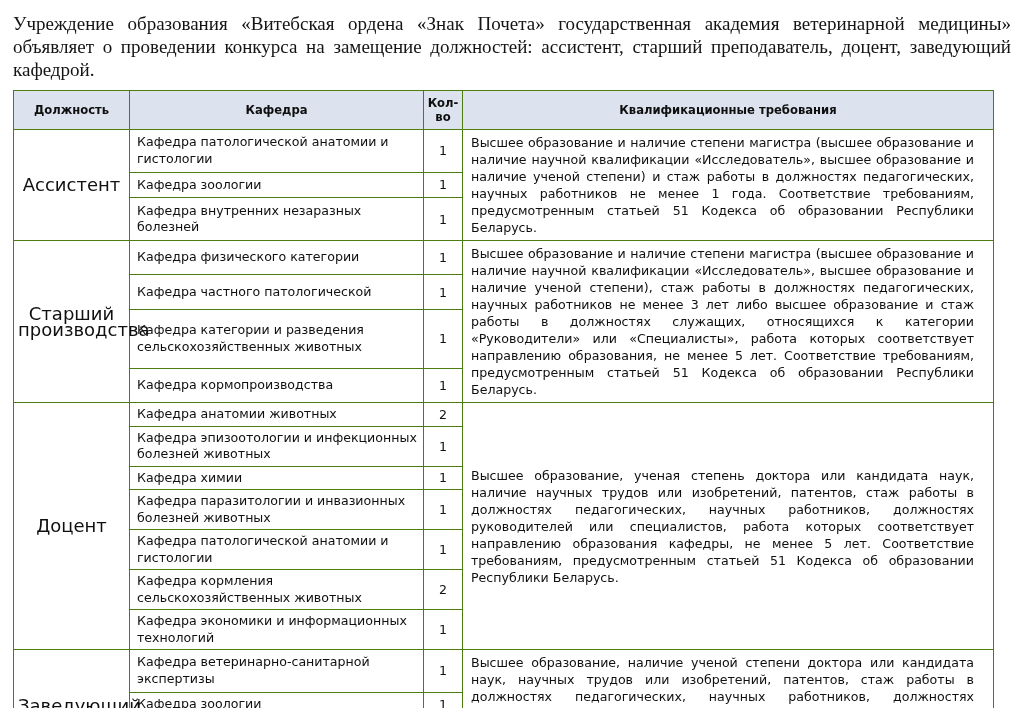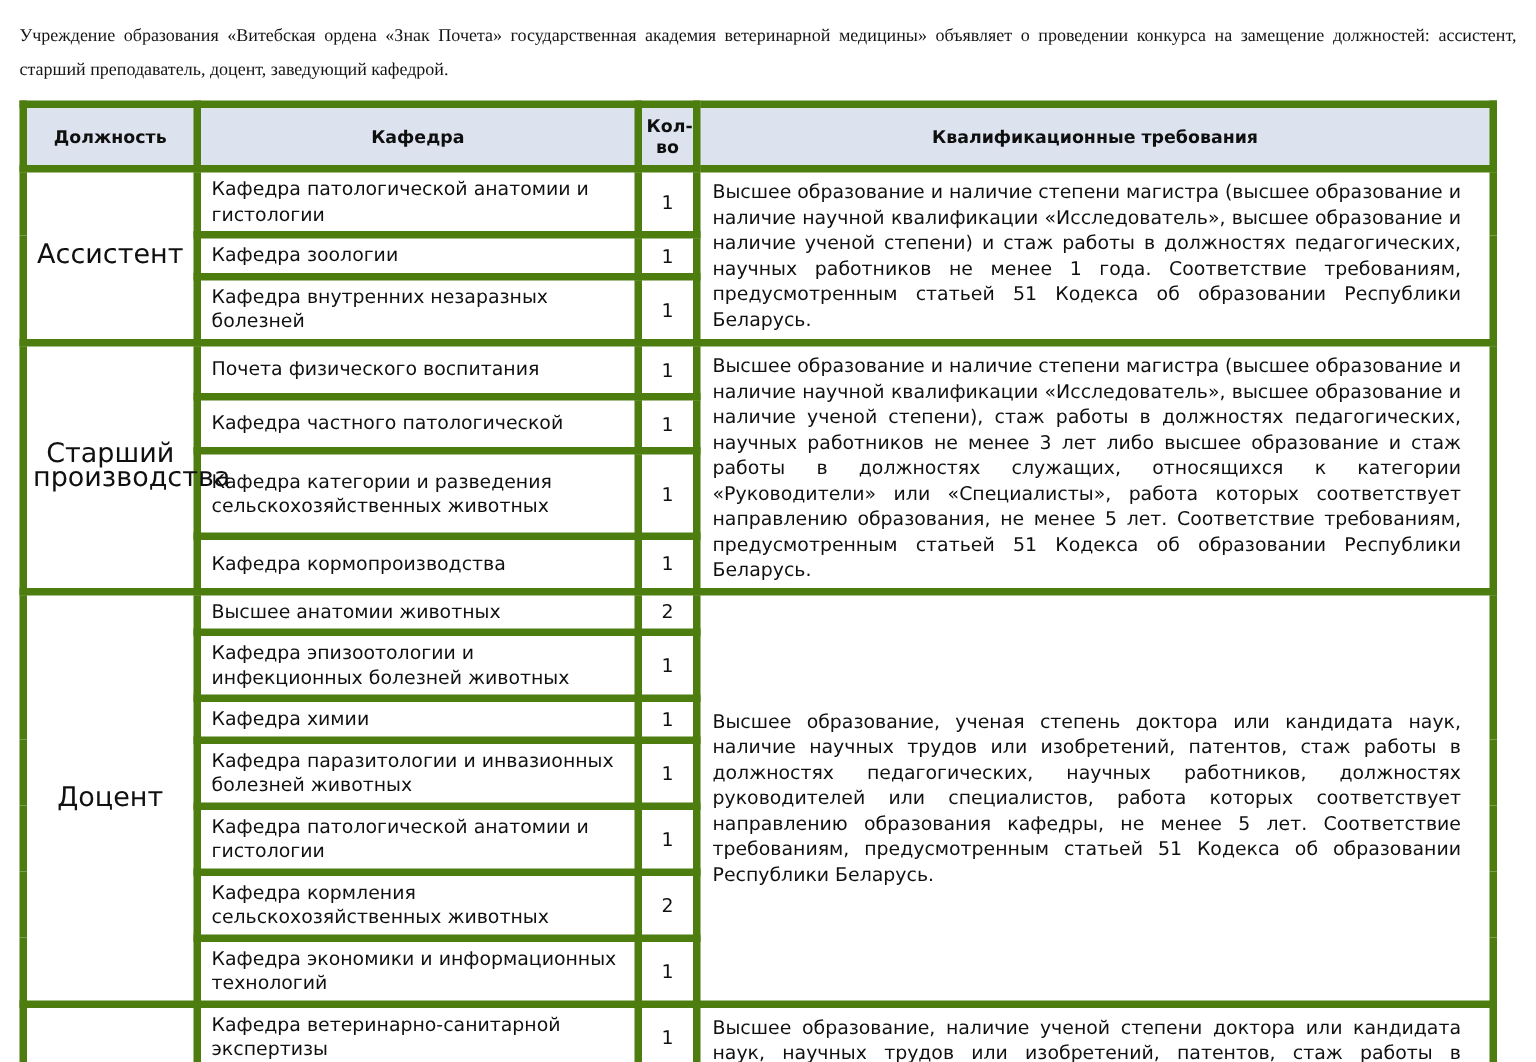--- a/index.html
+++ b/index.html
@@ -20,21 +20,21 @@
     width: 1024px;
     height: 708px;
     position: relative;
     box-sizing: border-box;
     padding: 0;
   }
 
   
   .intro {
     font-family: "Liberation Serif", "DejaVu Serif", serif;
-    font-size: 12px;
+    font-size: 19px;
     line-height: 23px;
     text-align: justify;
     text-justify: inter-word;
     color: #141414;
     margin: 0;
     padding: 12px 13px 0 13px;
     box-sizing: border-box;
   }
 
   
@@ -45,21 +45,21 @@
   }
   table.vacancies {
     width: 980px;
     border-collapse: collapse;
     table-layout: fixed;
     font-family: "DejaVu Sans", "Liberation Sans", sans-serif;
     border: 1px solid #8a8a8a;
   }
   table.vacancies th,
   table.vacancies td {
-    border: 5px solid #4d7c0f;
+    border: 1px solid #4d7c0f;
     vertical-align: middle;
     box-sizing: border-box;
   }
   table.vacancies thead th {
     background: #dce3ef;
     font-size: 11.6px;
     font-weight: bold;
     text-align: center;
     color: #0f0f0f;
     padding: 5px 3px;
@@ -137,40 +137,40 @@
           <td class="dept">Кафедра зоологии</td>
           <td class="count">1</td>
         </tr>
         <tr>
           <td class="dept">Кафедра внутренних незаразных болезней</td>
           <td class="count">1</td>
         </tr>
 
         <tr>
           <td class="post" rowspan="4">Старший производства</td>
-          <td class="dept">Почета физического воспитания</td>
+          <td class="dept">Кафедра физического категории</td>
           <td class="count">1</td>
           <td class="req" rowspan="4">Высшее образование и наличие степени магистра (высшее образование и наличие научной квалификации «Исследователь», высшее образование и наличие ученой степени), стаж работы в должностях педагогических, научных работников не менее 3 лет либо высшее образование и стаж работы в должностях служащих, относящихся к категории «Руководители» или «Специалисты», работа которых соответствует направлению образования, не менее 5 лет. Соответствие требованиям, предусмотренным  статьей 51 Кодекса об образовании Республики Беларусь.</td>
         </tr>
         <tr>
           <td class="dept">Кафедра частного патологической</td>
           <td class="count">1</td>
         </tr>
         <tr>
           <td class="dept">Кафедра категории и разведения сельскохозяйственных животных</td>
           <td class="count">1</td>
         </tr>
         <tr>
           <td class="dept">Кафедра кормопроизводства</td>
           <td class="count">1</td>
         </tr>
 
         <tr>
           <td class="post" rowspan="7">Доцент</td>
-          <td class="dept">Высшее анатомии животных</td>
+          <td class="dept">Кафедра анатомии животных</td>
           <td class="count">2</td>
           <td class="req req-mid" rowspan="7">Высшее образование, ученая степень доктора или кандидата наук, наличие научных трудов или изобретений, патентов, стаж работы в должностях педагогических, научных работников, должностях руководителей или специалистов, работа которых соответствует направлению образования кафедры, не менее 5 лет. Соответствие требованиям, предусмотренным статьей 51 Кодекса об образовании Республики Беларусь.</td>
         </tr>
         <tr>
           <td class="dept">Кафедра эпизоотологии и инфекционных болезней животных</td>
           <td class="count">1</td>
         </tr>
         <tr>
           <td class="dept">Кафедра химии</td>
           <td class="count">1</td>

